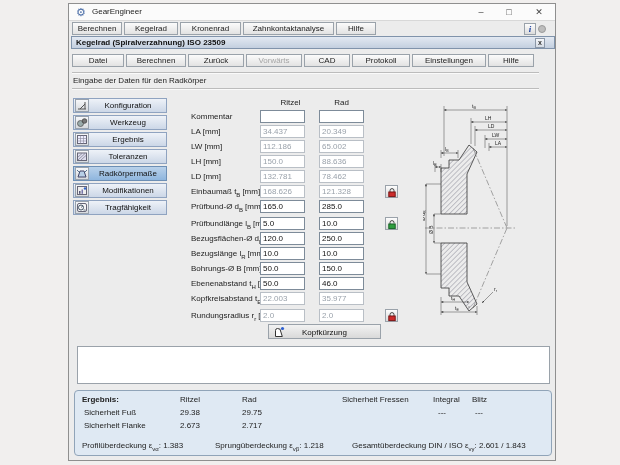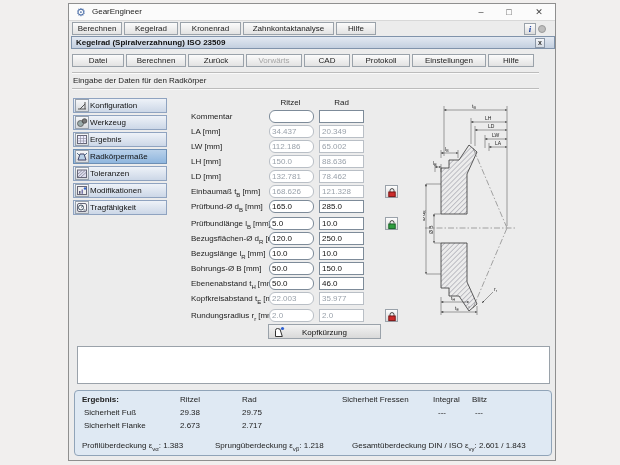--- a/index.html
+++ b/index.html
@@ -20,32 +20,32 @@
   .statdot{position:absolute;left:469px;top:21px;width:8px;height:8px;border-radius:50%;background:#bdbdbd;border:1px solid #9a9a9a;}
   
   .subtitle{position:absolute;left:2px;top:32px;width:484px;height:13px;background:linear-gradient(#e3e9f2,#c3cfdf);border:1px solid #8093ab;font-size:8px;font-weight:bold;color:#111;padding:1px 4px;line-height:10px;}
   .subclose{position:absolute;left:463px;top:1px;width:10px;height:10px;border:1px solid #8c98a8;background:linear-gradient(#f5f7fa,#d4dbe4);font-size:7px;font-weight:bold;color:#333;text-align:center;line-height:8px;}
   
   .toolbar{position:absolute;left:3px;top:50px;height:21px;display:flex;gap:2px;}
   .groove{position:absolute;left:3px;width:467px;height:2px;border-top:1px solid #bcbcbc;border-bottom:1px solid #fafafa;}
   .sectionlabel{position:absolute;left:4px;top:72px;font-size:8px;color:#222;}
   
   .sidebar{position:absolute;left:4px;top:94px;width:94px;}
-  .sbitem{position:relative;width:94px;height:15px;margin-bottom:2px;border:1px solid #8fa3c0;background:linear-gradient(#eef2f8,#ccd7e7);display:flex;align-items:center;justify-content:flex-start;padding-left:16px;font-size:8px;color:#111;white-space:nowrap;}
+  .sbitem{position:relative;width:94px;height:15px;margin-bottom:2px;border:1px solid #8fa3c0;background:linear-gradient(#eef2f8,#ccd7e7);display:flex;align-items:center;justify-content:center;padding-left:16px;font-size:8px;color:#111;white-space:nowrap;}
   .sbitem.sel{background:linear-gradient(#b9d1ea,#8fb6de);border-color:#6d8fb5;}
   .sbicon{position:absolute;left:1px;top:0px;width:14px;height:13px;border:1px solid #98a2ae;background:linear-gradient(#f6f7f9,#d7dade);}
   
   .colhead{position:absolute;top:94px;width:45px;text-align:center;font-size:8px;color:#222;}
   .frow{position:absolute;left:0;width:488px;height:14px;}
   .flabel{position:absolute;left:122px;top:2px;font-size:8px;color:#222;white-space:nowrap;}
   .flabel sub{font-size:6px;}
   .unit{margin-left:2px;}
   .fi{position:absolute;top:0;width:45px;height:13px;border:1px solid #7d8b99;background:#fff;font-family:"Liberation Sans",sans-serif;font-size:8px;color:#111;padding:0 2px;}
   .fi.dis{color:#9aa2ab;border-color:#b9bfc6;}
-  .c1{left:200px;border-radius:6px;} .c2{left:250px;}
+  .c1{left:191px;} .c2{left:250px;}
   .lockbtn{position:absolute;left:316px;top:0;width:13px;height:13px;border:1px solid #9aa2aa;background:linear-gradient(#fdfdfd,#d8d8d8);padding:0;}
   .kopfbtn{position:absolute;left:199px;top:320px;width:113px;height:15px;border:1px solid #9aa2aa;background:linear-gradient(#f2f2f2,#d9d9d9);font-size:8px;color:#111;text-align:center;line-height:13px;}
   .kopfico{position:absolute;left:4px;top:1px;}
   
   .diagram{position:absolute;left:354px;top:92px;}
   
   .msgarea{position:absolute;left:8px;top:342px;width:473px;height:38px;border:1px solid #9aa2aa;background:#fff;resize:none;font-family:"Liberation Sans",sans-serif;font-size:8px;}
   .results{position:absolute;left:5px;top:386px;width:478px;height:66px;background:#dfe9f3;border:1px solid #90a4b8;border-radius:4px;font-size:8px;color:#222;}
   .rpos{position:absolute;white-space:nowrap;}
   .rb{font-weight:bold;}
@@ -108,33 +108,33 @@
           </svg></span>
       <span>Werkzeug</span>
     </div>
     <div class="sbitem">
       <span class="sbicon"><svg width="12" height="11">
             <rect x="1.5" y="1.5" width="9" height="8" fill="#eef" stroke="#667"></rect>
             <path d="M1.5,4.5 h9 M1.5,7 h9 M4.5,1.5 v8 M7.5,1.5 v8" stroke="#889" stroke-width="0.6"></path>
           </svg></span>
       <span>Ergebnis</span>
     </div>
+    <div class="sbitem">
+      <span class="sbicon"><svg width="12" height="11">
+            <rect x="1.5" y="2" width="9" height="7.5" fill="#dde" stroke="#667"></rect>
+            <path d="M2,9 L9,2.5 M2,6 L6,2.5 M5,9 L10,4.5" stroke="#778" stroke-width="0.7"></path>
+          </svg></span>
+      <span>Toleranzen</span>
+    </div>
     <div class="sbitem sel">
       <span class="sbicon"><svg width="12" height="11">
             <polygon points="2,9 10,9 8,3 4,3" fill="#b8cfe6" stroke="#446"></polygon>
             <path d="M1,2 L4,5 M11,2 L8,5" stroke="#357" stroke-width="0.8"></path>
           </svg></span>
       <span>Radkörpermaße</span>
-    </div>
-    <div class="sbitem">
-      <span class="sbicon"><svg width="12" height="11">
-            <rect x="1.5" y="2" width="9" height="7.5" fill="#dde" stroke="#667"></rect>
-            <path d="M2,9 L9,2.5 M2,6 L6,2.5 M5,9 L10,4.5" stroke="#778" stroke-width="0.7"></path>
-          </svg></span>
-      <span>Toleranzen</span>
     </div>
     <div class="sbitem">
       <span class="sbicon"><svg width="12" height="11">
             <rect x="1.5" y="1.5" width="9" height="8" fill="#eee" stroke="#667"></rect>
             <rect x="3" y="6" width="1.5" height="2.8" fill="#557"></rect>
             <rect x="5.5" y="4.5" width="1.5" height="4.3" fill="#77a"></rect>
             <circle cx="9" cy="3.5" r="1.2" fill="#36c"></circle>
           </svg></span>
       <span>Modifikationen</span>
     </div>

